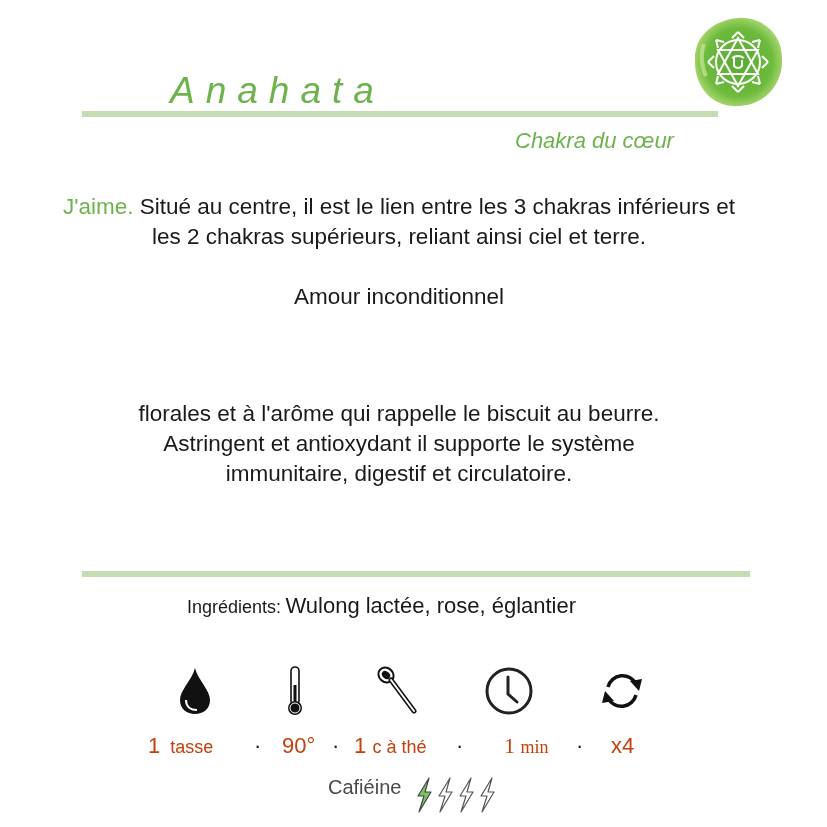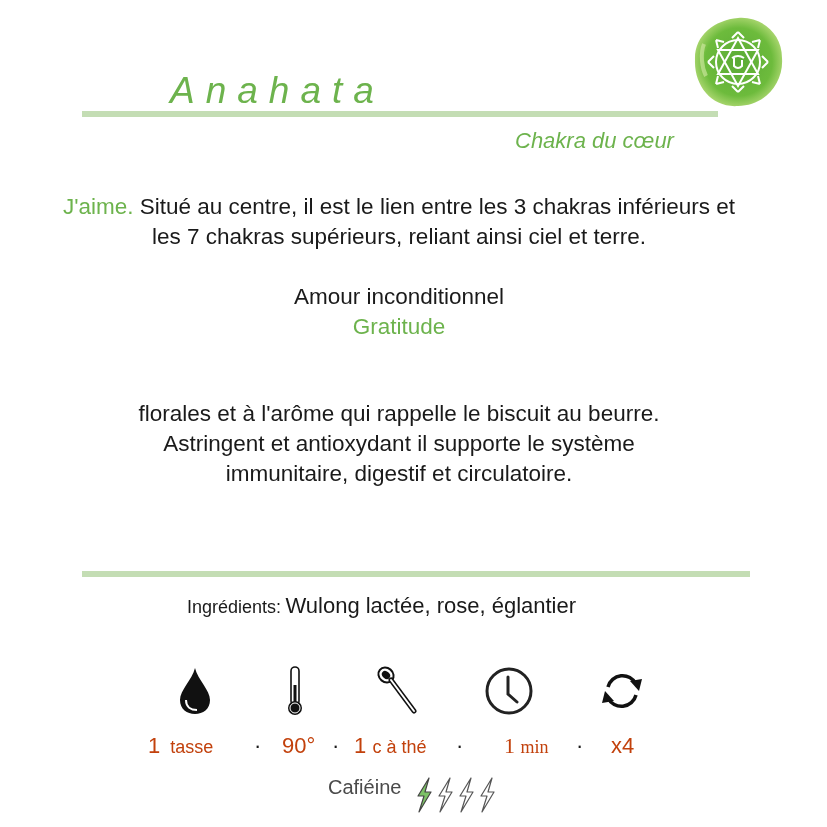--- a/index.html
+++ b/index.html
@@ -79,26 +79,25 @@
 </div>
 
 <div class="title">Anahata</div>
 <div class="rule rule-top"></div>
 <div class="subtitle">Chakra du cœur</div>
 
 <div class="block intro">
   <div>
     <span class="green">J'aime.</span><span> Situé au centre, il est le lien entre les 3 chakras inférieurs et</span>
   </div>
-  <div>les 7 chakras supérieurs, reliant ainsi ciel et terre.</div>
+  <div>les 2 chakras supérieurs, reliant ainsi ciel et terre.</div>
 </div>
 
 <div class="block values">
   <div>Amour inconditionnel</div>
-  <div class="green">Gratitude</div>
 </div>
 
 <div class="block desc">
   <div>florales et à l'arôme qui rappelle le biscuit au beurre.</div>
   <div>Astringent et antioxydant il supporte le système</div>
   <div>immunitaire, digestif et circulatoire.</div>
 </div>
 
 <div class="rule rule-mid"></div>
 

